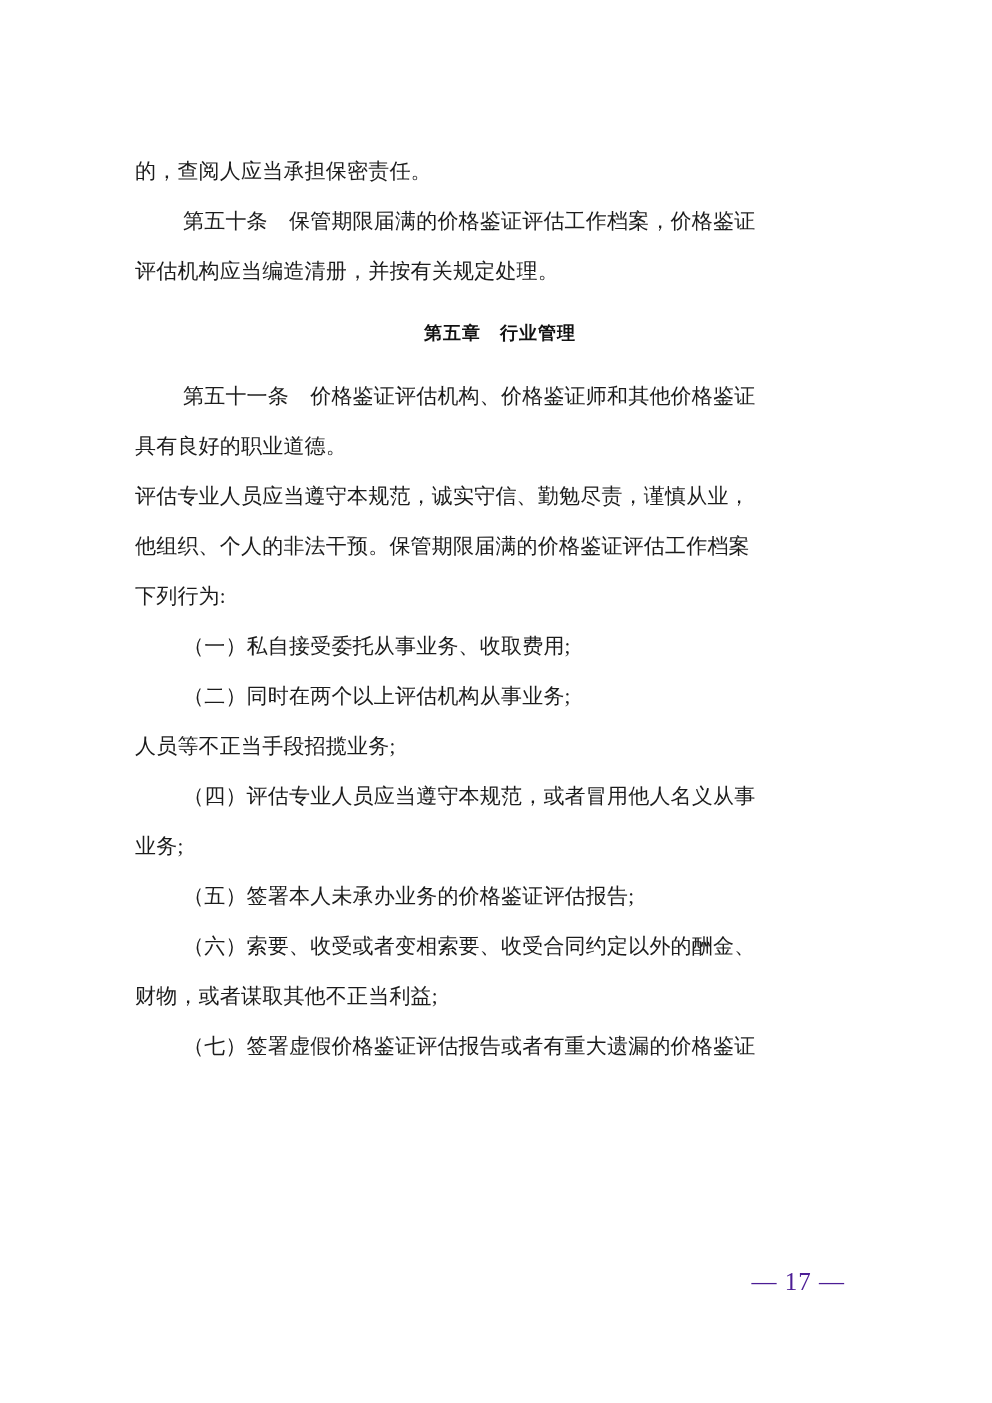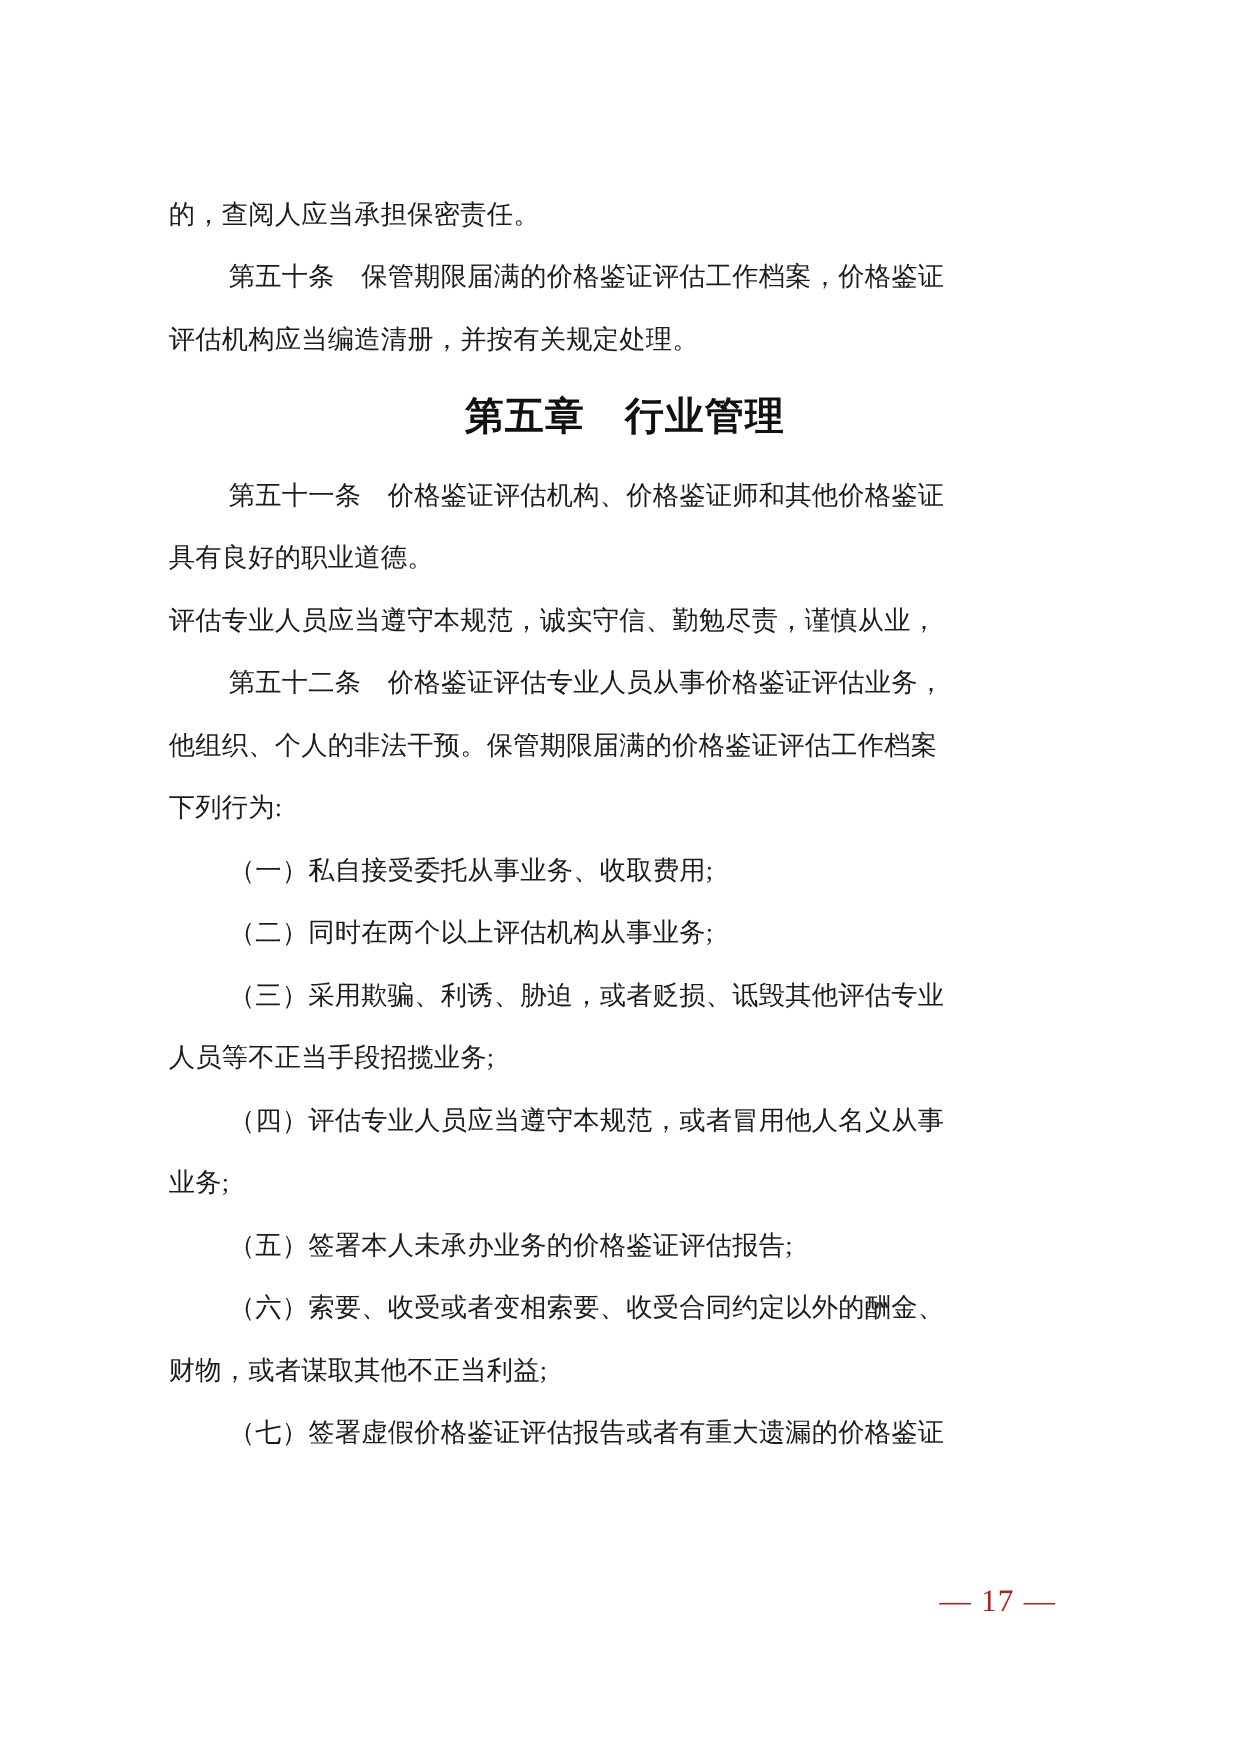--- a/index.html
+++ b/index.html
@@ -30,55 +30,53 @@
   }
   .doc-line.indented {
     text-indent: 48px;
   }
   .article-number {
     font-weight: normal;
   }
   .chapter-heading {
     font-family: "Liberation Sans", "DejaVu Sans", sans-serif;
     font-weight: bold;
-    font-size: 31px;
+    font-size: 18px;
     line-height: 50px;
     text-align: center;
     margin: 12px 0 13px 0;
     letter-spacing: 1px;
     color: #111111;
   }
   .page-number {
     position: absolute;
     top: 1262px;
     right: 147px;
     font-size: 25px;
     line-height: 40px;
     letter-spacing: 1px;
-    color: #b91c1c;
+    color: #4c1d95;
   }
 </style>
 </head>
 <body>
 
 <div class="page">
   <div class="doc-content">
       <div class="doc-line"><span class="line-text">的，查阅人应当承担保密责任。</span></div>
       <div class="doc-line indented"><span class="article-number">第五十条</span><span class="line-text">　保管期限届满的价格鉴证评估工作档案，价格鉴证</span></div>
       <div class="doc-line"><span class="line-text">评估机构应当编造清册，并按有关规定处理。</span></div>
       <div class="chapter-heading">第五章　行业管理</div>
       <div class="doc-line indented"><span class="article-number">第五十一条</span><span class="line-text">　价格鉴证评估机构、价格鉴证师和其他价格鉴证</span></div>
       <div class="doc-line"><span class="line-text">具有良好的职业道德。</span></div>
       <div class="doc-line"><span class="line-text">评估专业人员应当遵守本规范，诚实守信、勤勉尽责，谨慎从业，</span></div>
-      <div class="doc-line indented"><span class="article-number">第五十二条</span><span class="line-text">　价格鉴证评估专业人员从事价格鉴证评估业务，</span></div>
       <div class="doc-line"><span class="line-text">他组织、个人的非法干预。保管期限届满的价格鉴证评估工作档案</span></div>
       <div class="doc-line"><span class="line-text">下列行为:</span></div>
       <div class="doc-line indented"><span class="line-text">（一）私自接受委托从事业务、收取费用;</span></div>
       <div class="doc-line indented"><span class="line-text">（二）同时在两个以上评估机构从事业务;</span></div>
-      <div class="doc-line indented"><span class="line-text">（三）采用欺骗、利诱、胁迫，或者贬损、诋毁其他评估专业</span></div>
       <div class="doc-line"><span class="line-text">人员等不正当手段招揽业务;</span></div>
       <div class="doc-line indented"><span class="line-text">（四）评估专业人员应当遵守本规范，或者冒用他人名义从事</span></div>
       <div class="doc-line"><span class="line-text">业务;</span></div>
       <div class="doc-line indented"><span class="line-text">（五）签署本人未承办业务的价格鉴证评估报告;</span></div>
       <div class="doc-line indented"><span class="line-text">（六）索要、收受或者变相索要、收受合同约定以外的酬金、</span></div>
       <div class="doc-line"><span class="line-text">财物，或者谋取其他不正当利益;</span></div>
       <div class="doc-line indented"><span class="line-text">（七）签署虚假价格鉴证评估报告或者有重大遗漏的价格鉴证</span></div>
     </div>
   <div class="page-number">— 17 —</div>
 </div>

